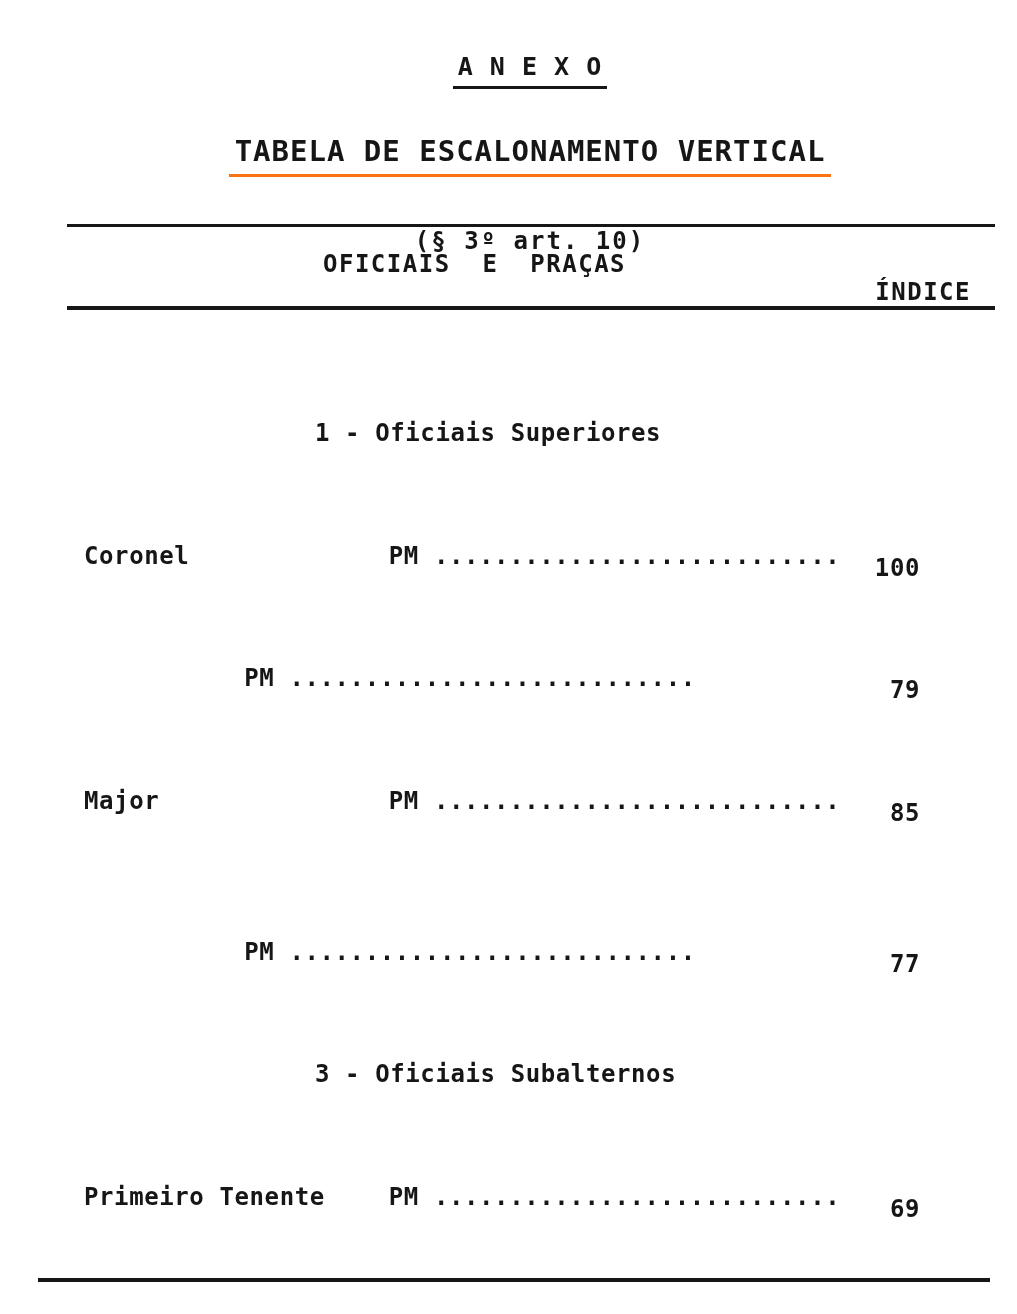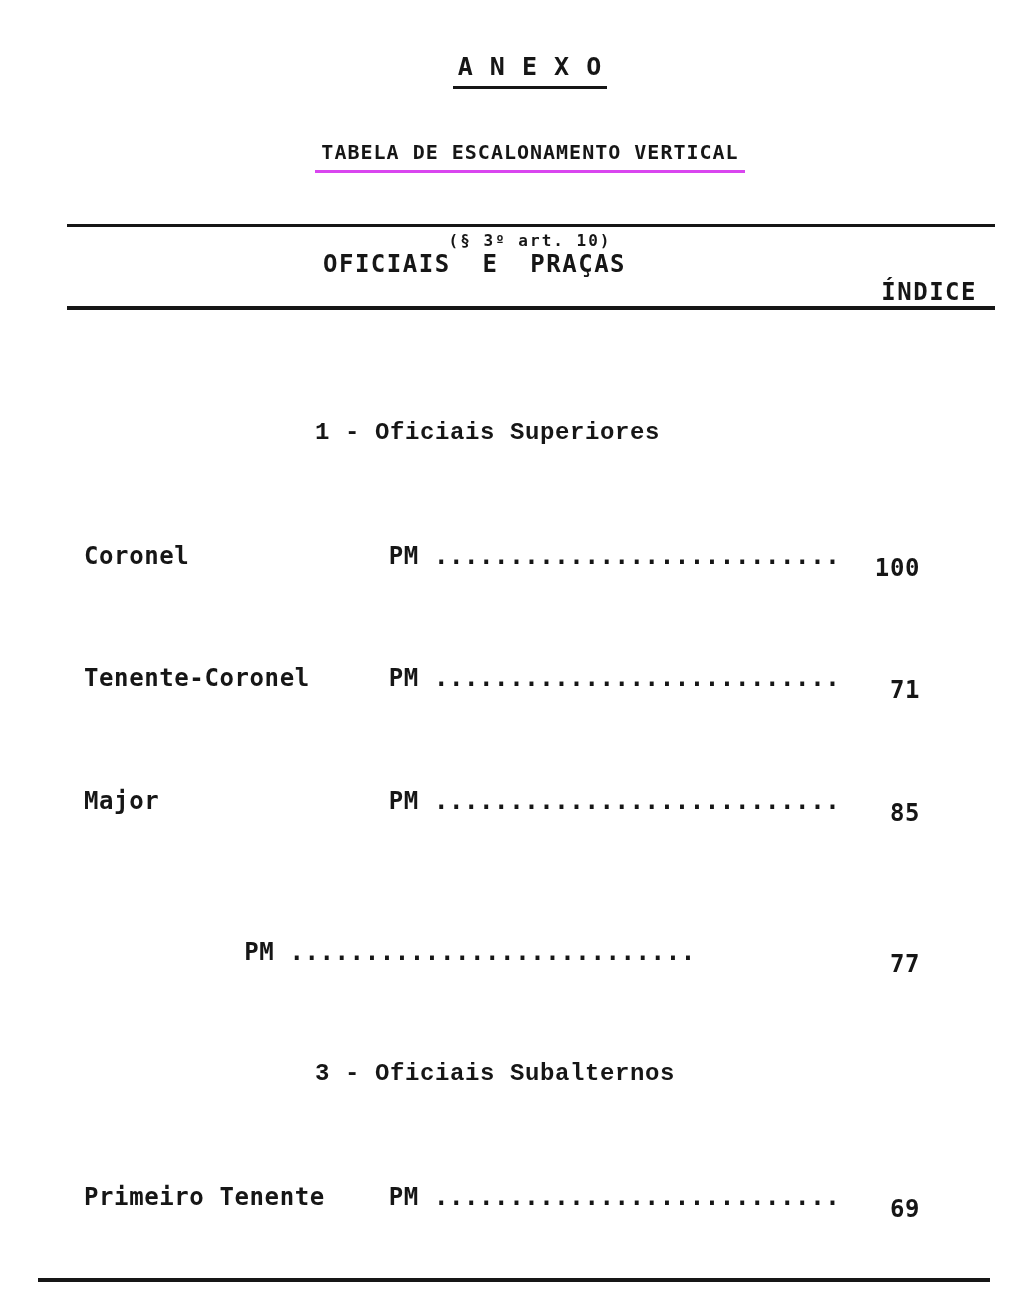--- a/index.html
+++ b/index.html
@@ -6,38 +6,38 @@
   .page {
     position:relative; width:1017px; height:1314px; background:#ffffff;
     font-family:"DejaVu Sans Mono", monospace; font-weight:bold;
     color:#161616; overflow:hidden;
   }
   .page * { white-space:pre; }
   
   .titles { position:absolute; left:30px; top:14px; width:1000px; text-align:center; }
   .title-main { display:inline-block; font-size:25px; letter-spacing:1px;
     border-bottom:3px solid #161616; padding:0 5px 5px 5px;text-align:right; }
-  .title-sub { display:inline-block; margin-top:13px; font-size:20px; letter-spacing:1px;
-    border-bottom:3px solid #d946ef; padding:0 6px 6px 6px; }
-  .title-ref { display:inline-block; margin-top:20px; font-size:16px; letter-spacing:2px; }
+  .title-sub { display:inline-block; margin-top:7px; font-size:29px; letter-spacing:1px;
+    border-bottom:3px solid #f97316; padding:0 6px 6px 6px; }
+  .title-ref { display:inline-block; margin-top:12px; font-size:24px; letter-spacing:2px; }
   
   .rule { position:absolute; background:#161616; }
   .rule-top    { left:67px;  top:224px;  width:928px; height:3px; }
   .rule-mid    { left:67px;  top:306px;  width:928px; height:4px; }
   .rule-bottom { left:38px;  top:1278px; width:952px; height:4px; }
   
   .col-header { position:absolute; left:67px; top:250px; width:928px;
     display:flex; font-size:24px; letter-spacing:1.5px;flex-direction:column; }
   .col-officers { margin-left:256px; }
-  .col-index { margin-left:auto; margin-right:18px; }
+  .col-index { margin-left:auto; margin-right:24px; }
   
   .tbody { position:absolute; left:84px; top:334px; width:836px;
     font-size:24px; letter-spacing:0.6px; }
   .row { display:flex; height:38.7px; align-items:flex-start; line-height:30px; }
-  .section-text { margin-left:231px;font-family:Liberation Mono, monospace; }
+  .section-text { margin-left:231px; }
   .name   { flex:0 0 289px; overflow:visible; }
   .detail { flex:1 1 auto;text-align:center; }
   .idx    { flex:0 0 64px; text-align:right;margin-top:12px; }
 </style>
 </head>
 <body>
 
 <div class="page">
 
   <div class="titles">
@@ -61,23 +61,22 @@
       <span class="section-text">1 - Oficiais Superiores</span>
     </div>
 
     <div class="row">
       <span class="name">Coronel</span>
       <span class="detail">PM ...........................</span>
       <span class="idx">100</span>
     </div>
 
     <div class="row">
-      <span class="name">Tenente-Coronel</span>
       <span class="detail">PM ...........................</span>
-      <span class="idx">71</span>
+      <span class="idx">79</span>
     </div>
 
     <div class="row">
       <span class="name">Major</span>
       <span class="detail">PM ...........................</span>
       <span class="idx">85</span>
     </div>
 
 
     <div class="row">

